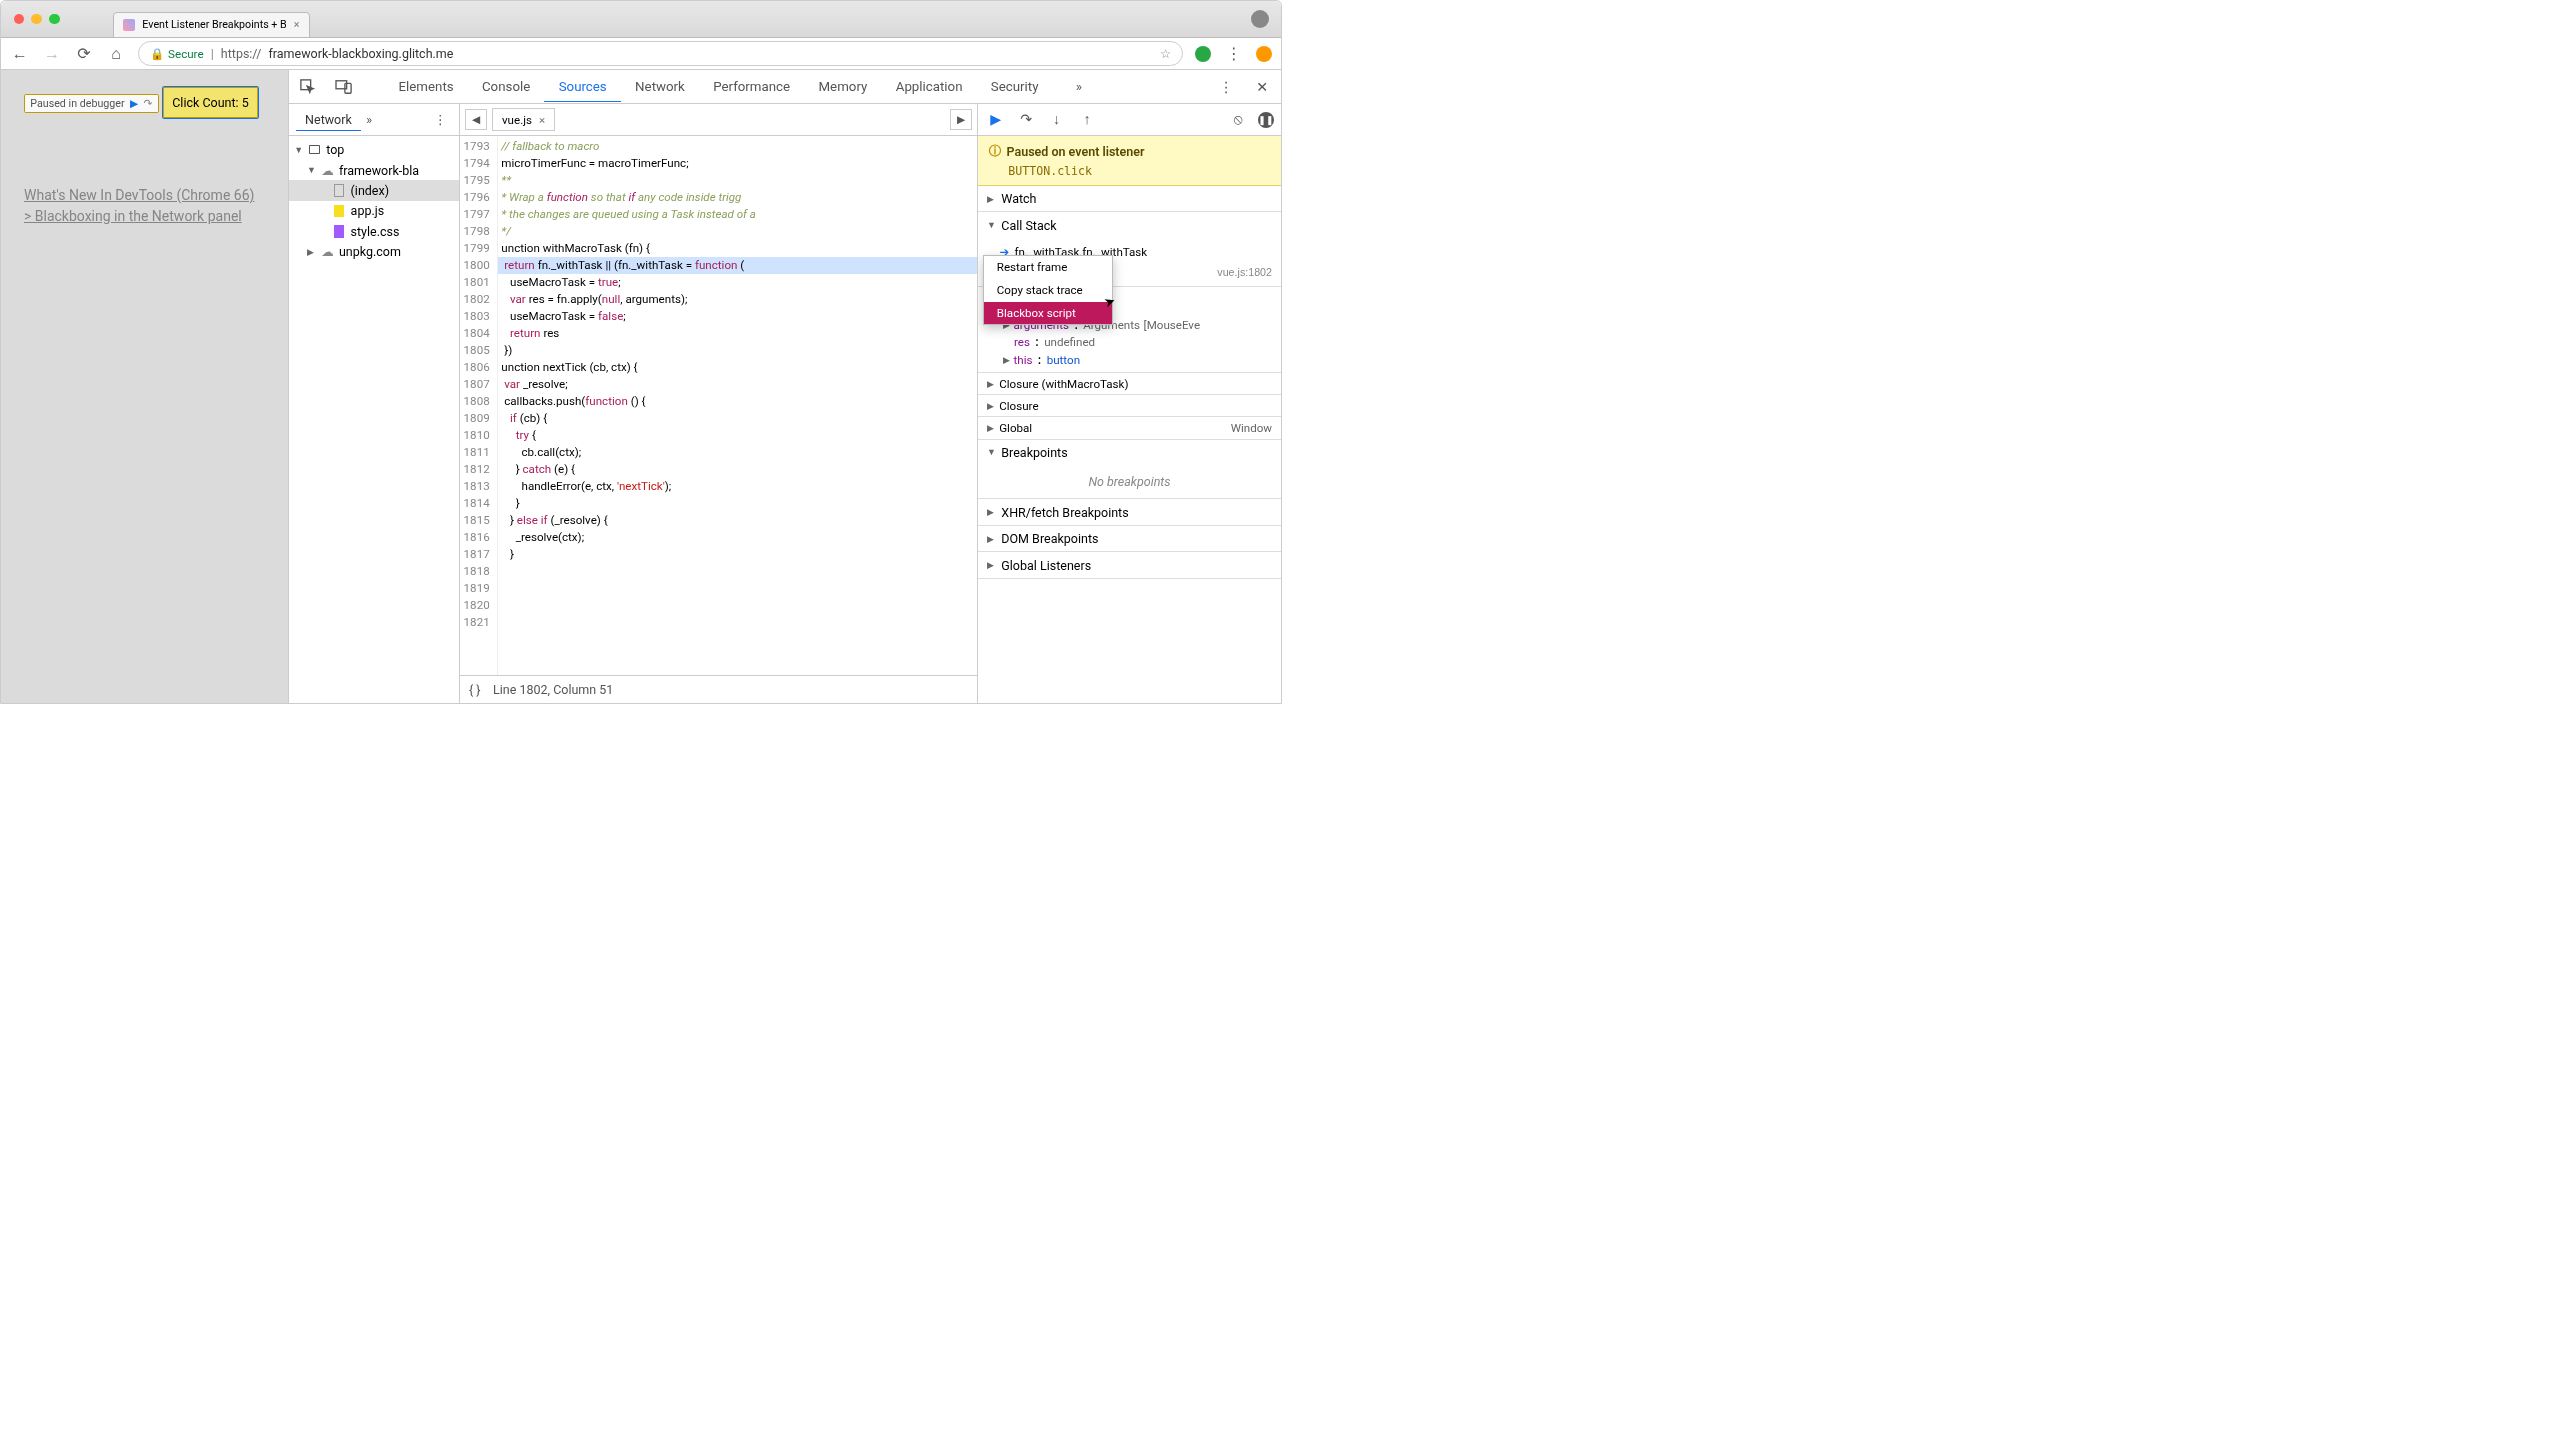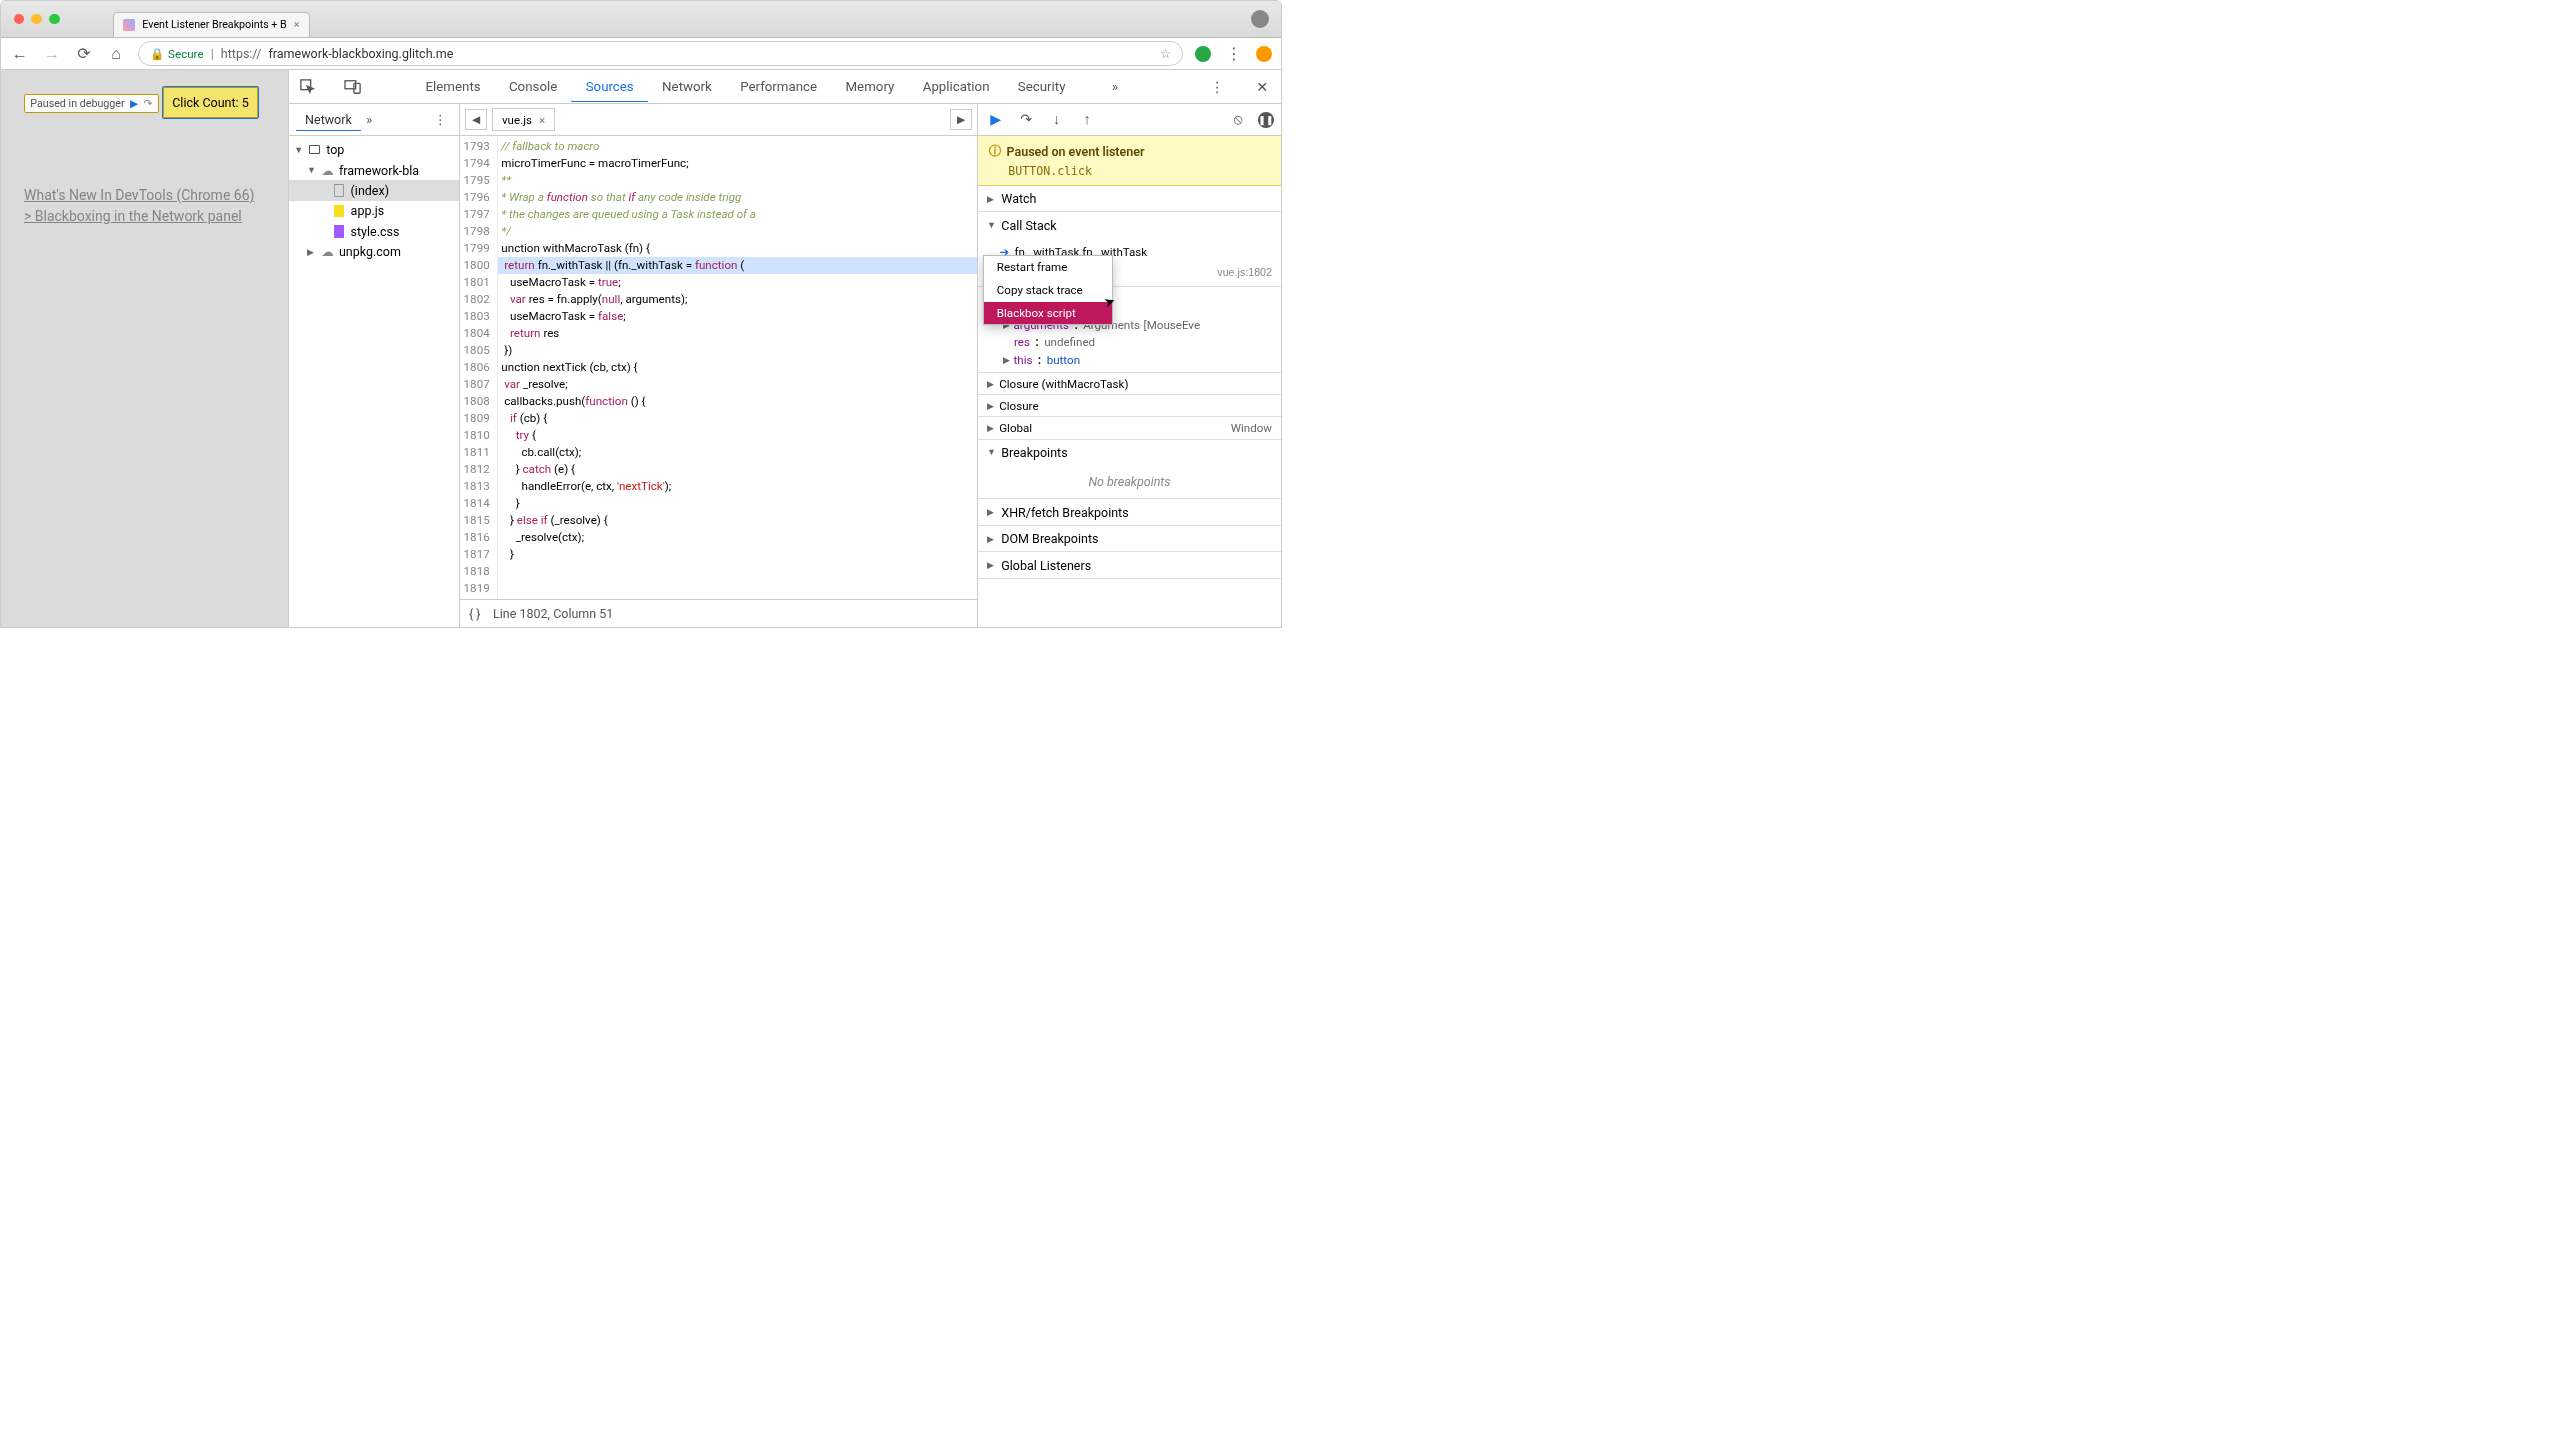--- a/index.html
+++ b/index.html
@@ -1,17 +1,17 @@
 <!DOCTYPE html>
 <html style="font-size:14.2px"><head>
 <meta charset="utf-8">
 <style>
 * { margin:0; padding:0; box-sizing:border-box; font-family:-apple-system,BlinkMacSystemFont,"Segoe UI",Roboto,sans-serif; }
 body { background:#fff; }
-.browser { width:1282px; height:628px; background:#fff; border:0.9px solid #ccc; border-radius:5.3px 5.3px 0 0; overflow:hidden; position:relative; }
+.browser { width:1282px; height:704px; background:#fff; border:0.9px solid #ccc; border-radius:5.3px 5.3px 0 0; overflow:hidden; position:relative; }
 .titlebar { height:37px; background:linear-gradient(#e8e8e8,#d9d9d9); display:flex; align-items:center; padding:0 12.5px; border-bottom:0.9px solid #bbb; }
 .traffic { display:flex; gap:7.1px; margin-right:53px; }
 .tl { width:10.7px; height:10.7px; border-radius:50%; }
 .tl.r{background:#ff5f57;} .tl.y{background:#febc2e;} .tl.g{background:#28c840;}
 .tab { background:#f5f5f5; border:0.9px solid #bbb; border-bottom:none; border-radius:4.4px 4.4px 0 0; height:25px; display:flex; align-items:center; padding:0 9px; font-size:10.7px; gap:7.1px; margin-top:10.7px; }
 .tab-fav{width:12.5px;height:12.5px;background:linear-gradient(45deg,#f9a,#9af);border-radius:1.8px;}
 .tab-x{color:#777;cursor:pointer;}
 .spacer{flex:1;}
 .avatar{width:18px;height:18px;background:#888;border-radius:50%;}
 .toolbar{height:32px;border-bottom:0.9px solid #ccc;display:flex;align-items:center;padding:0 9px;gap:12.5px;}
@@ -24,21 +24,21 @@
 .warn{width:16px;height:16px;border-radius:50%;background:#ff9800;}
 .content{display:flex;height:calc(100% - 69px);}
 .page{width:288px;border-right:0.9px solid #ccc;background:#e0e0e0;padding:16px 23px;position:relative;overflow:hidden;}
 .overlay{position:absolute;inset:0;background:rgba(0,0,0,0.02);}
 .paused-badge{background:#ffffff;border:0.9px solid #c0a000;padding:1.8px 5.3px;font-size:10.7px;display:inline-flex;align-items:center;gap:5.3px;color:#555;margin-bottom:19px;border-radius:1.8px;}
 .paused-badge .ic{color:#1a73e8;}
 .page h1{color:#d89090;font-size:25px;font-weight:700;line-height:1.3;margin:3.6px 0 18px;}
 .click-btn{background:#f7e96f;border:1.8px solid #1a73e8;padding:8px 9px;font-size:12.5px;border-radius:1.8px;cursor:pointer;color:#000000;box-shadow:0 0 0 0.9px #c0a000 inset;}
 .page-link{display:block;margin-top:53px;font-size:14px;color:#888;text-decoration:underline;line-height:1.5;}
 .devtools{flex:1;display:flex;flex-direction:column;}
-.dt-tabs{height:34px;border-bottom:0.9px solid #ccc;display:flex;align-items:center;padding:0 5.3px;gap:18px;}
+.dt-tabs{height:34px;border-bottom:0.9px solid #ccc;display:flex;align-items:center;padding:0 5.3px;gap:9px;}
 .dt-ibtn{width:27px;height:27px;display:flex;align-items:center;justify-content:center;color:#555;cursor:pointer;font-size:14.2px;}
 .dt-tab{padding:7.1px 14.2px;font-size:13.3px;color:#555;cursor:pointer;}
 .dt-tab.active{color:#1a73e8;border-bottom:1.8px solid #1a73e8;}
 .dt-body{flex:1;display:flex;overflow:hidden;}
 .nav-pane{width:171px;border-right:0.9px solid #ccc;display:flex;flex-direction:column;}
 .nav-head{height:32px;border-bottom:0.9px solid #ccc;display:flex;align-items:center;padding:0 7.1px;font-size:12.5px;}
 .nav-head-tab{padding:3.6px 9px;border-bottom:1.8px solid #1a73e8;color:#333;}
 .nav-more{margin-left:5.3px;color:#555;cursor:pointer;}
 .nav-dots{margin-left:auto;padding:0 5.3px;color:#555;cursor:pointer;}
 .nav-tree{flex:1;padding:3.6px 0;font-size:12.5px;overflow:auto;}

